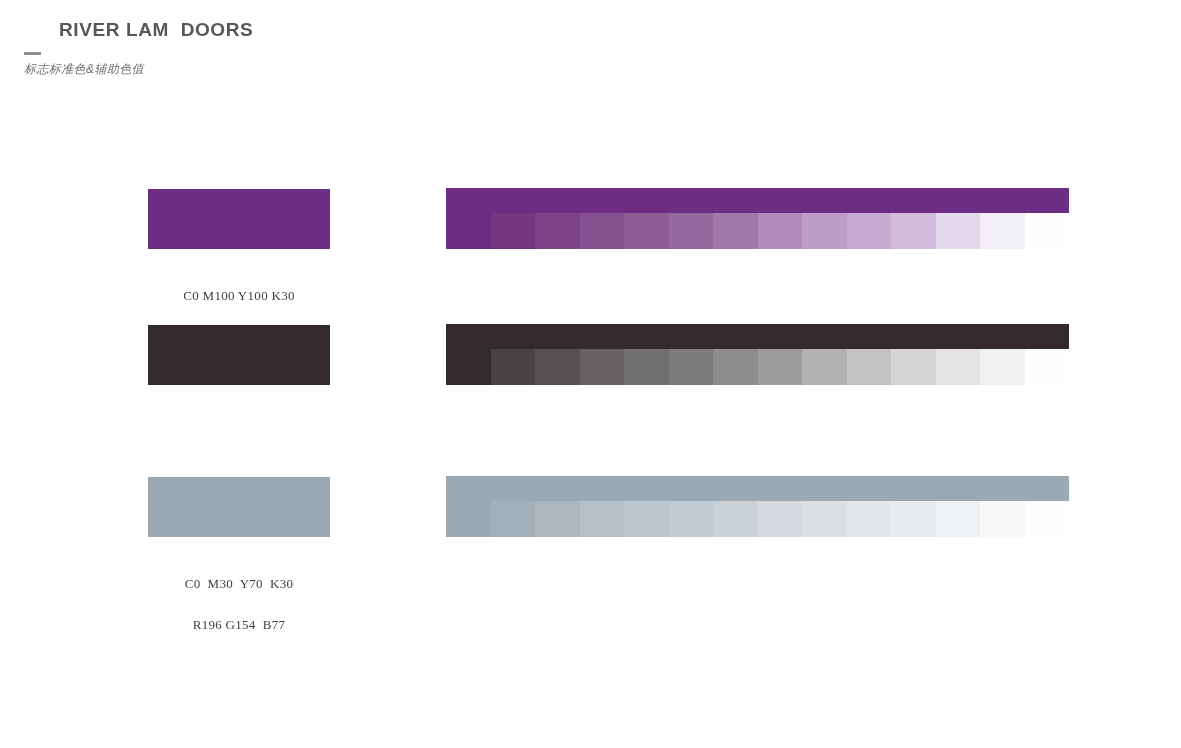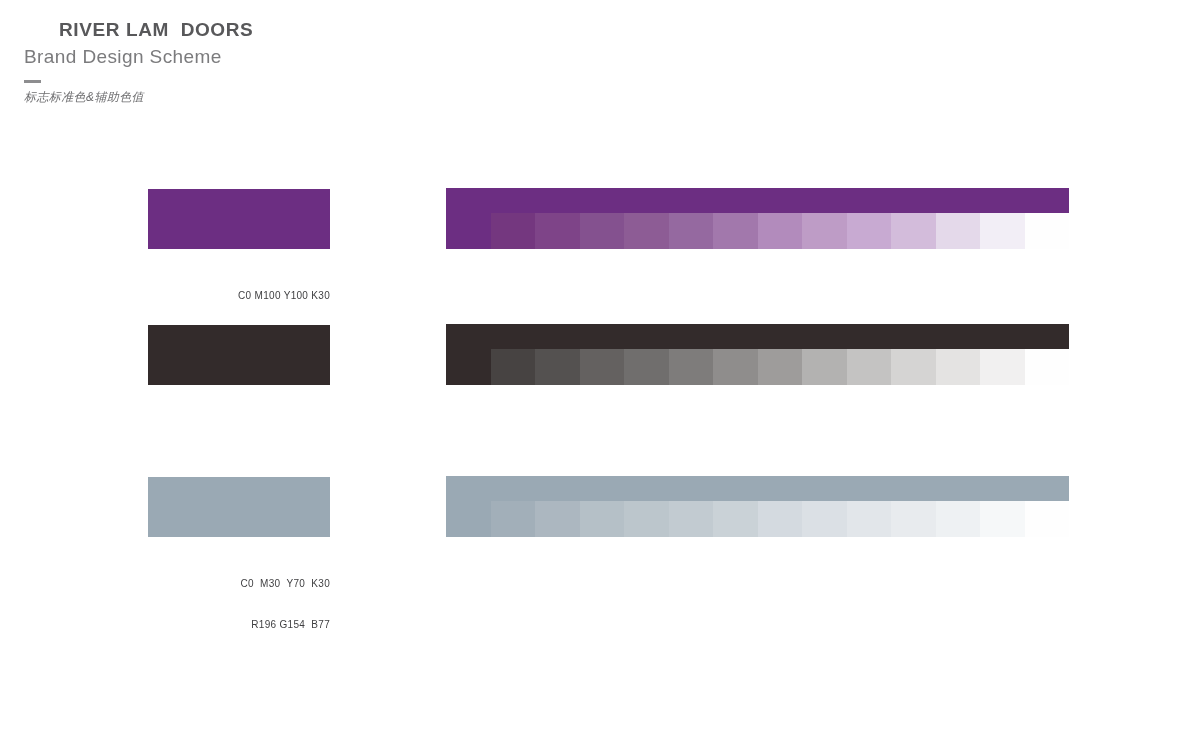--- a/index.html
+++ b/index.html
@@ -73,27 +73,27 @@
     left: 148px;
     top: 0;
     width: 182px;
   }
   .swatch-chip {
     width: 182px;
     height: 60px;
   }
   .swatch-caption {
     margin-top: 13px;
-    text-align: right;
-    font-size: 10px;
+    text-align: center;
+    font-size: 13px;
     color: #3f3f41;
     line-height: 13.5px;
     letter-spacing: 0.3px;
     white-space: pre;
-    font-family: Liberation Sans, sans-serif;
+    font-family: Liberation Serif, serif;
   }
 
   .ramp-block {
     position: absolute;
     left: 446px;
     top: -1px;
     width: 623px;
   }
   .ramp-bar {
     width: 623px;
@@ -110,21 +110,20 @@
   }
   .ramp-step.base {
     flex: 1 1 0;
   }
 </style>
 </head>
 <body>
 
 <div class="header">
   <div class="header-title">RIVER LAM  DOORS</div>
-  <div class="header-subtitle">Brand Design Scheme</div>
   <div class="header-rule"></div>
   <div class="header-cn">标志标准色&amp;辅助色值</div>
 </div>
 
 <div class="palette-row row-1">
   <div class="swatch-block">
     <div class="swatch-chip" style="background-color: rgb(108, 46, 130);"></div>
     <div class="swatch-caption">
       <div>C0 M100 Y100 K30</div>
       <div>R183 G32 B36</div>

